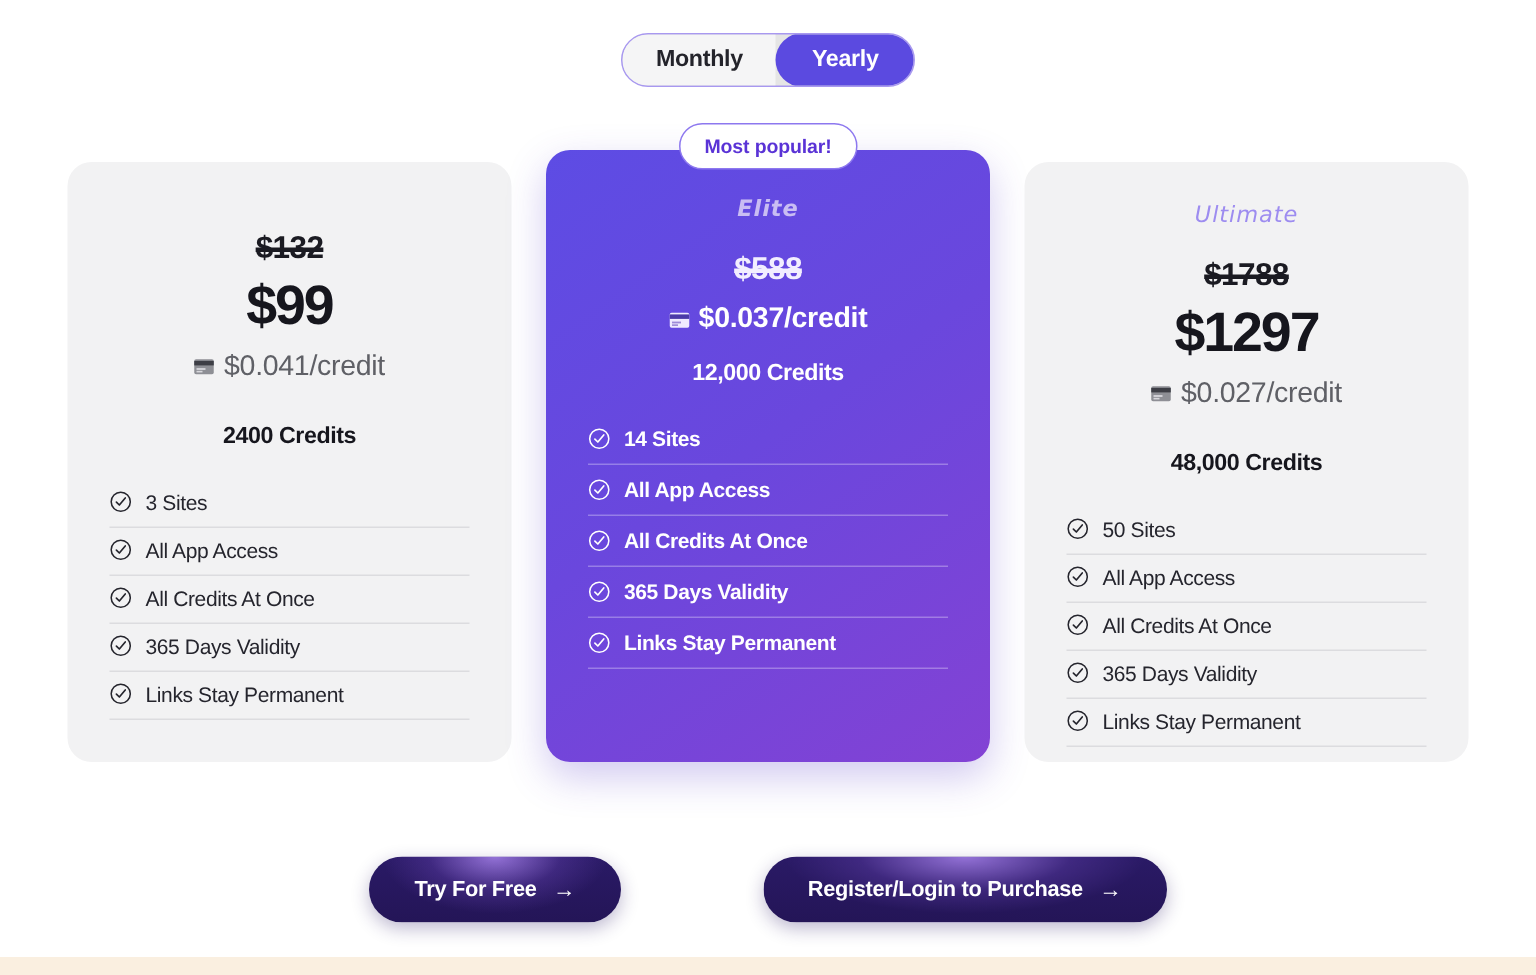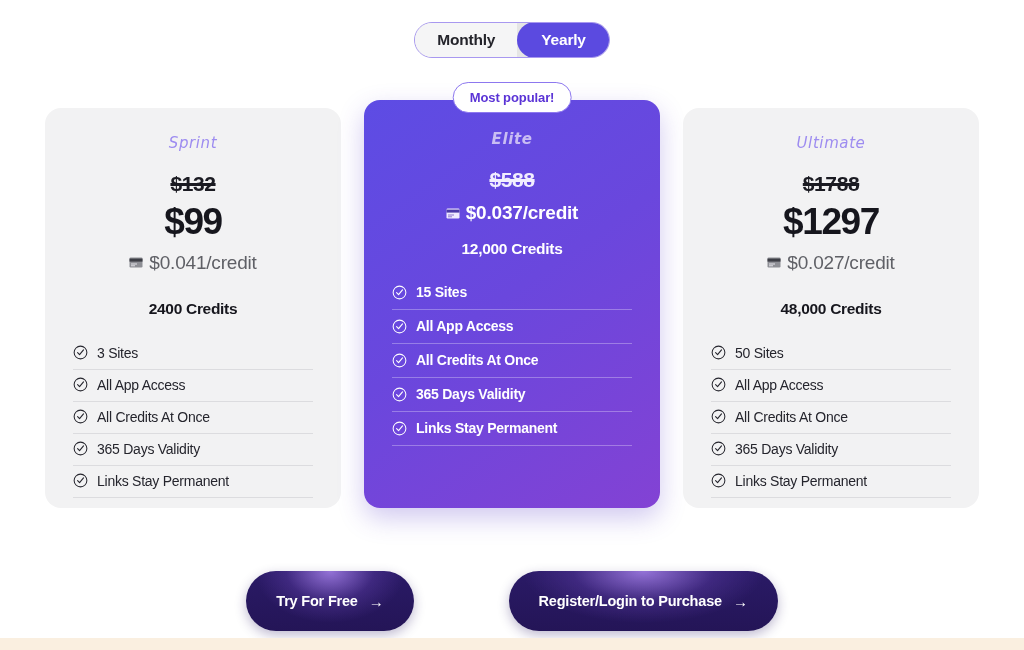--- a/index.html
+++ b/index.html
@@ -193,21 +193,21 @@
     width: 1024px;
     display: flex;
     justify-content: center;
     gap: 95px;
   }
   .cta {
     display: flex;
     align-items: center;
     justify-content: center;
     gap: 11px;
-    height: 60px;
+    height: 44px;
     padding: 0 30px;
     border: none;
     border-radius: 999px;
     color: #ffffff;
     font-family: "Liberation Sans", sans-serif;
     font-size: 14.5px;
     font-weight: 700;
     letter-spacing: -0.2px;
     cursor: pointer;
     background:
@@ -238,21 +238,20 @@
     </div>
     <div class="toggle-seg active">
       <span>Yearly</span>
     </div>
   </div>
 </div>
 
 <div class="cards">
 
   <div class="card plain">
-    <div class="plan-name">Sprint</div>
     <div class="price-old">$132</div>
     <div class="price-new">$99</div>
     <div class="per-credit">
       <svg class="cc-icon" width="14" height="11" viewBox="0 0 14 11">
         <rect x="0.5" y="0.5" width="13" height="10" rx="1.2" fill="#8e8f95"></rect>
         <rect x="0.5" y="1.6" width="13" height="3" fill="#3d3e45"></rect>
         <rect x="2" y="6.4" width="6" height="1.2" fill="#d8d8dc"></rect>
         <rect x="2" y="8.2" width="4" height="1.1" fill="#d8d8dc"></rect>
       </svg>
       <span>$0.041/credit</span>
@@ -310,21 +309,21 @@
       </svg>
       <span>$0.037/credit</span>
     </div>
     <div class="credits">12,000 Credits</div>
     <ul class="features">
       <li class="feature">
         <svg class="check-icon" width="15" height="15" viewBox="0 0 16 16">
           <circle cx="8" cy="8" r="6.8" fill="none" stroke="#ffffff" stroke-width="1.1"></circle>
           <path d="M4.9 8.2 L7 10.3 L11.2 5.3" fill="none" stroke="#ffffff" stroke-width="1.2" stroke-linecap="round" stroke-linejoin="round"></path>
         </svg>
-        <span>15 Sites</span>
+        <span>14 Sites</span>
       </li>
       <li class="feature">
         <svg class="check-icon" width="15" height="15" viewBox="0 0 16 16">
           <circle cx="8" cy="8" r="6.8" fill="none" stroke="#ffffff" stroke-width="1.1"></circle>
           <path d="M4.9 8.2 L7 10.3 L11.2 5.3" fill="none" stroke="#ffffff" stroke-width="1.2" stroke-linecap="round" stroke-linejoin="round"></path>
         </svg>
         <span>All App Access</span>
       </li>
       <li class="feature">
         <svg class="check-icon" width="15" height="15" viewBox="0 0 16 16">

